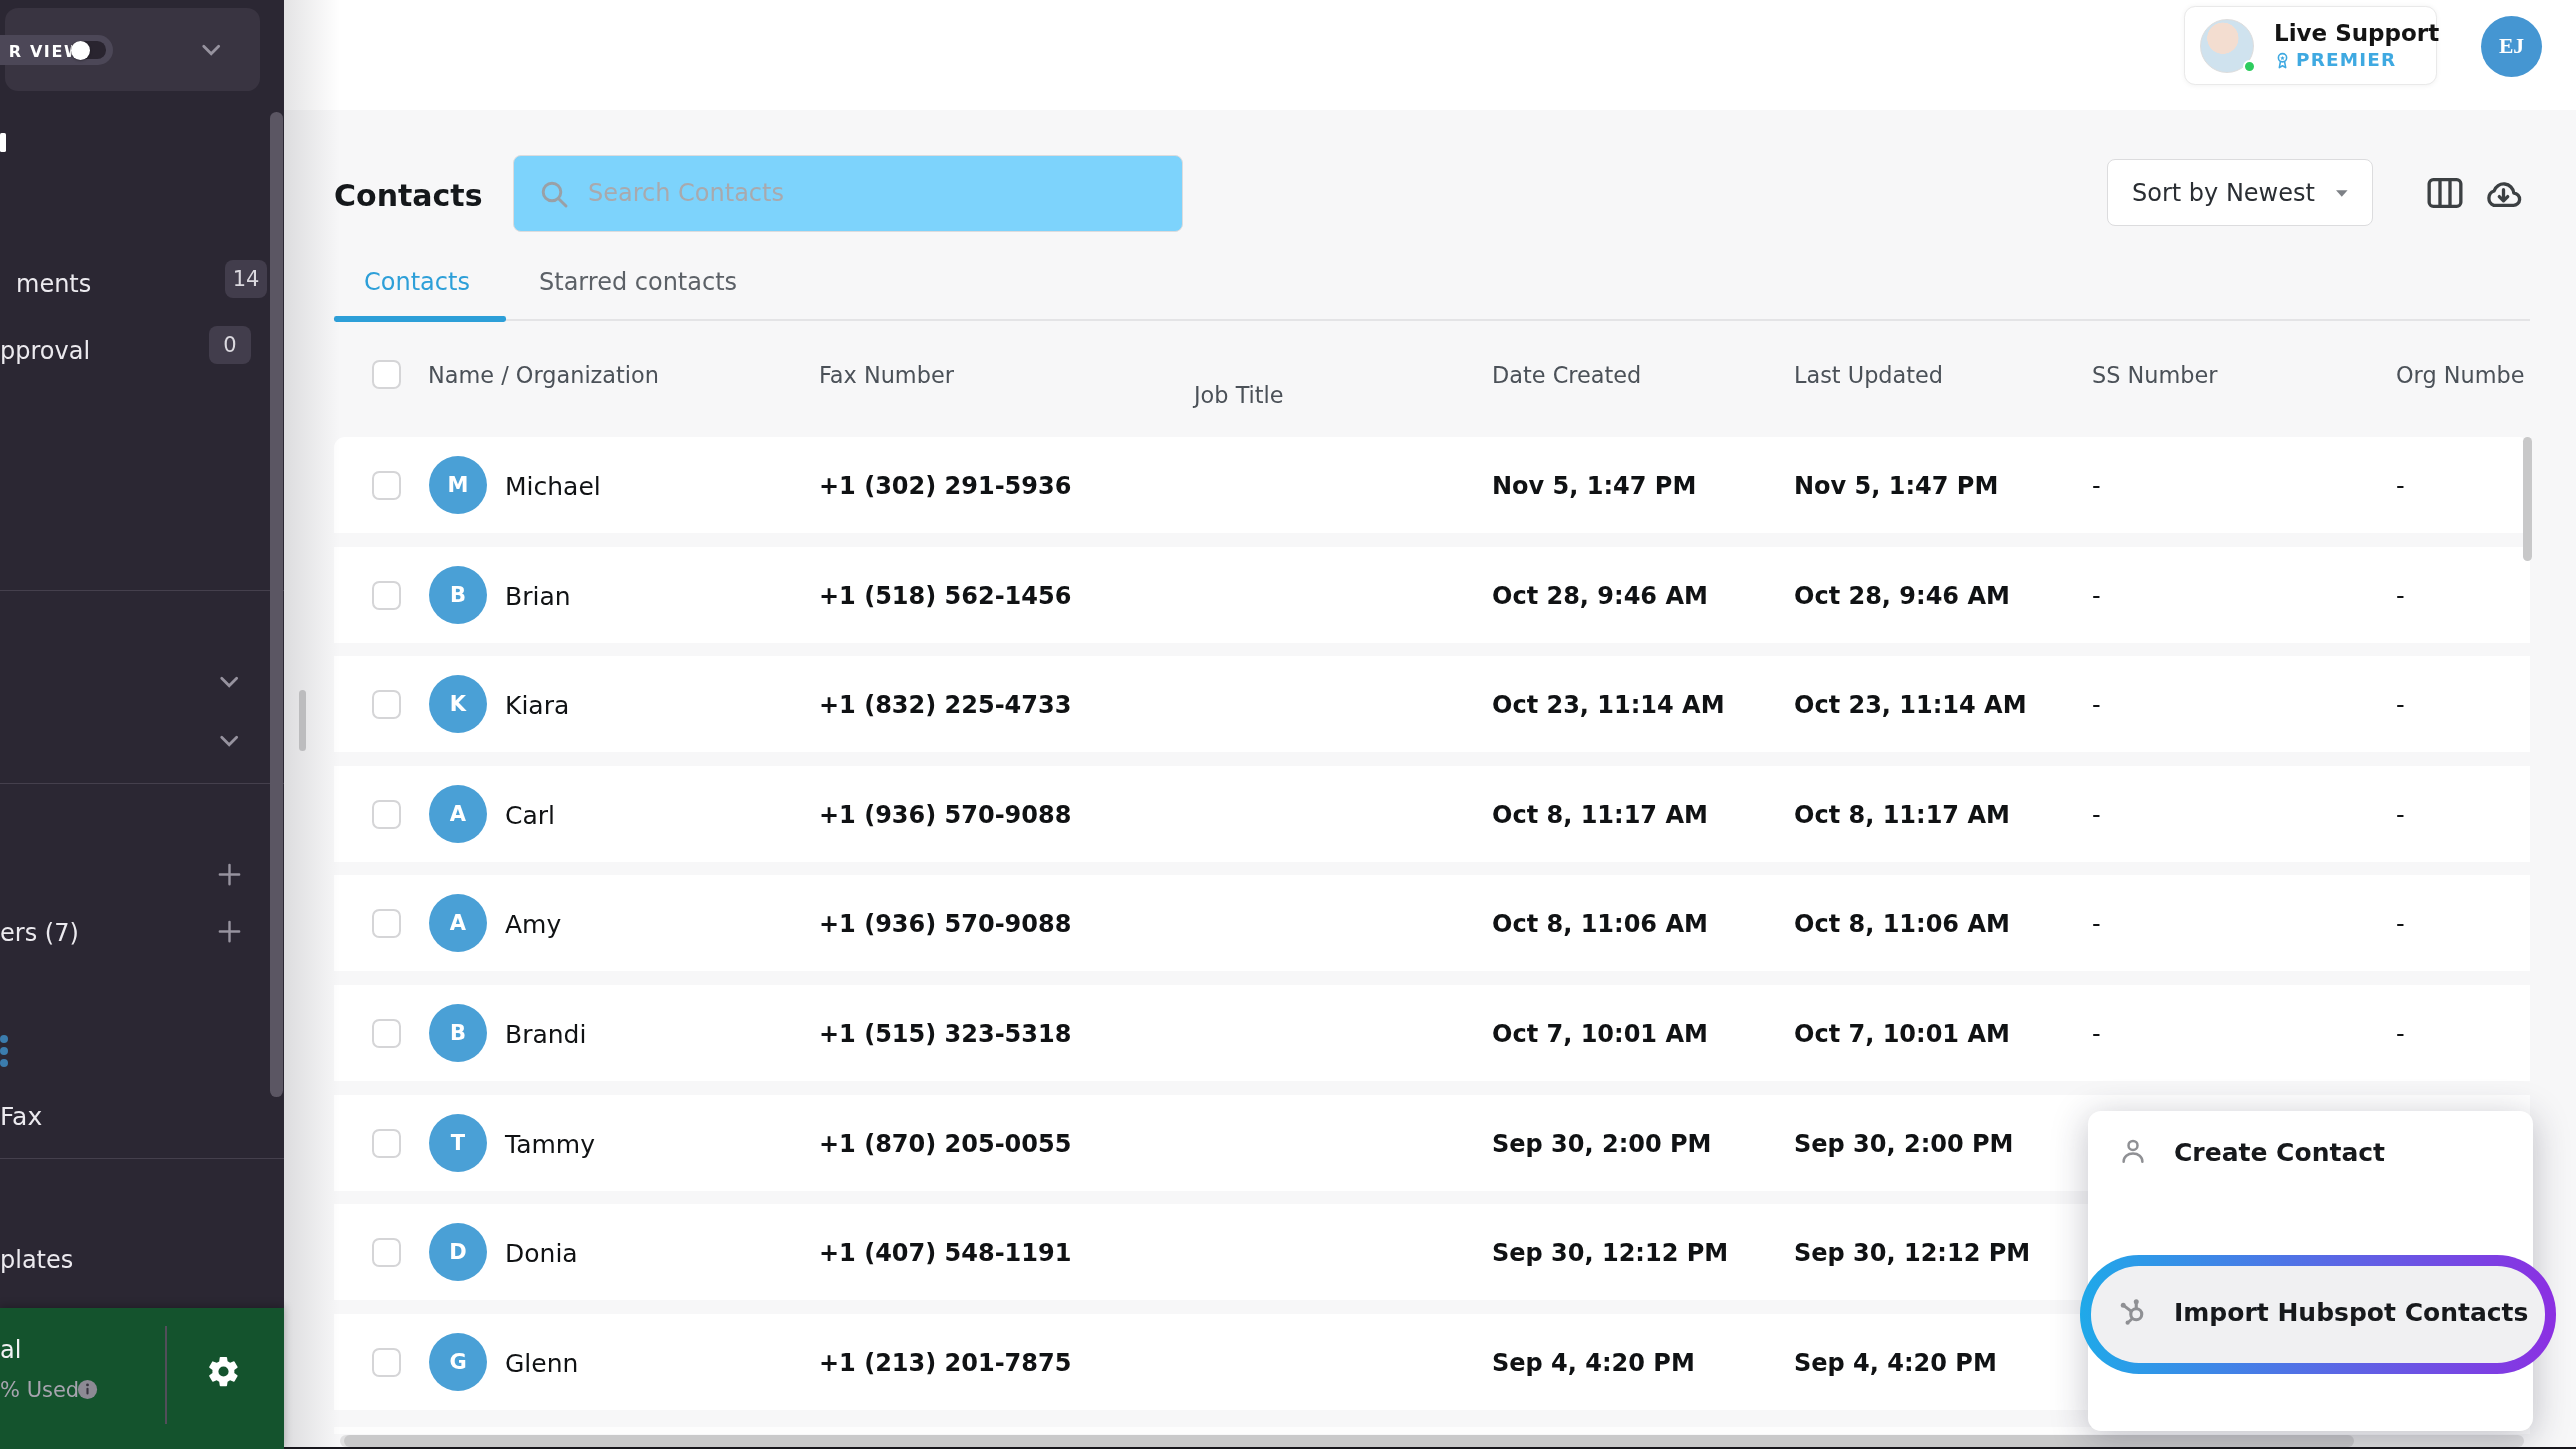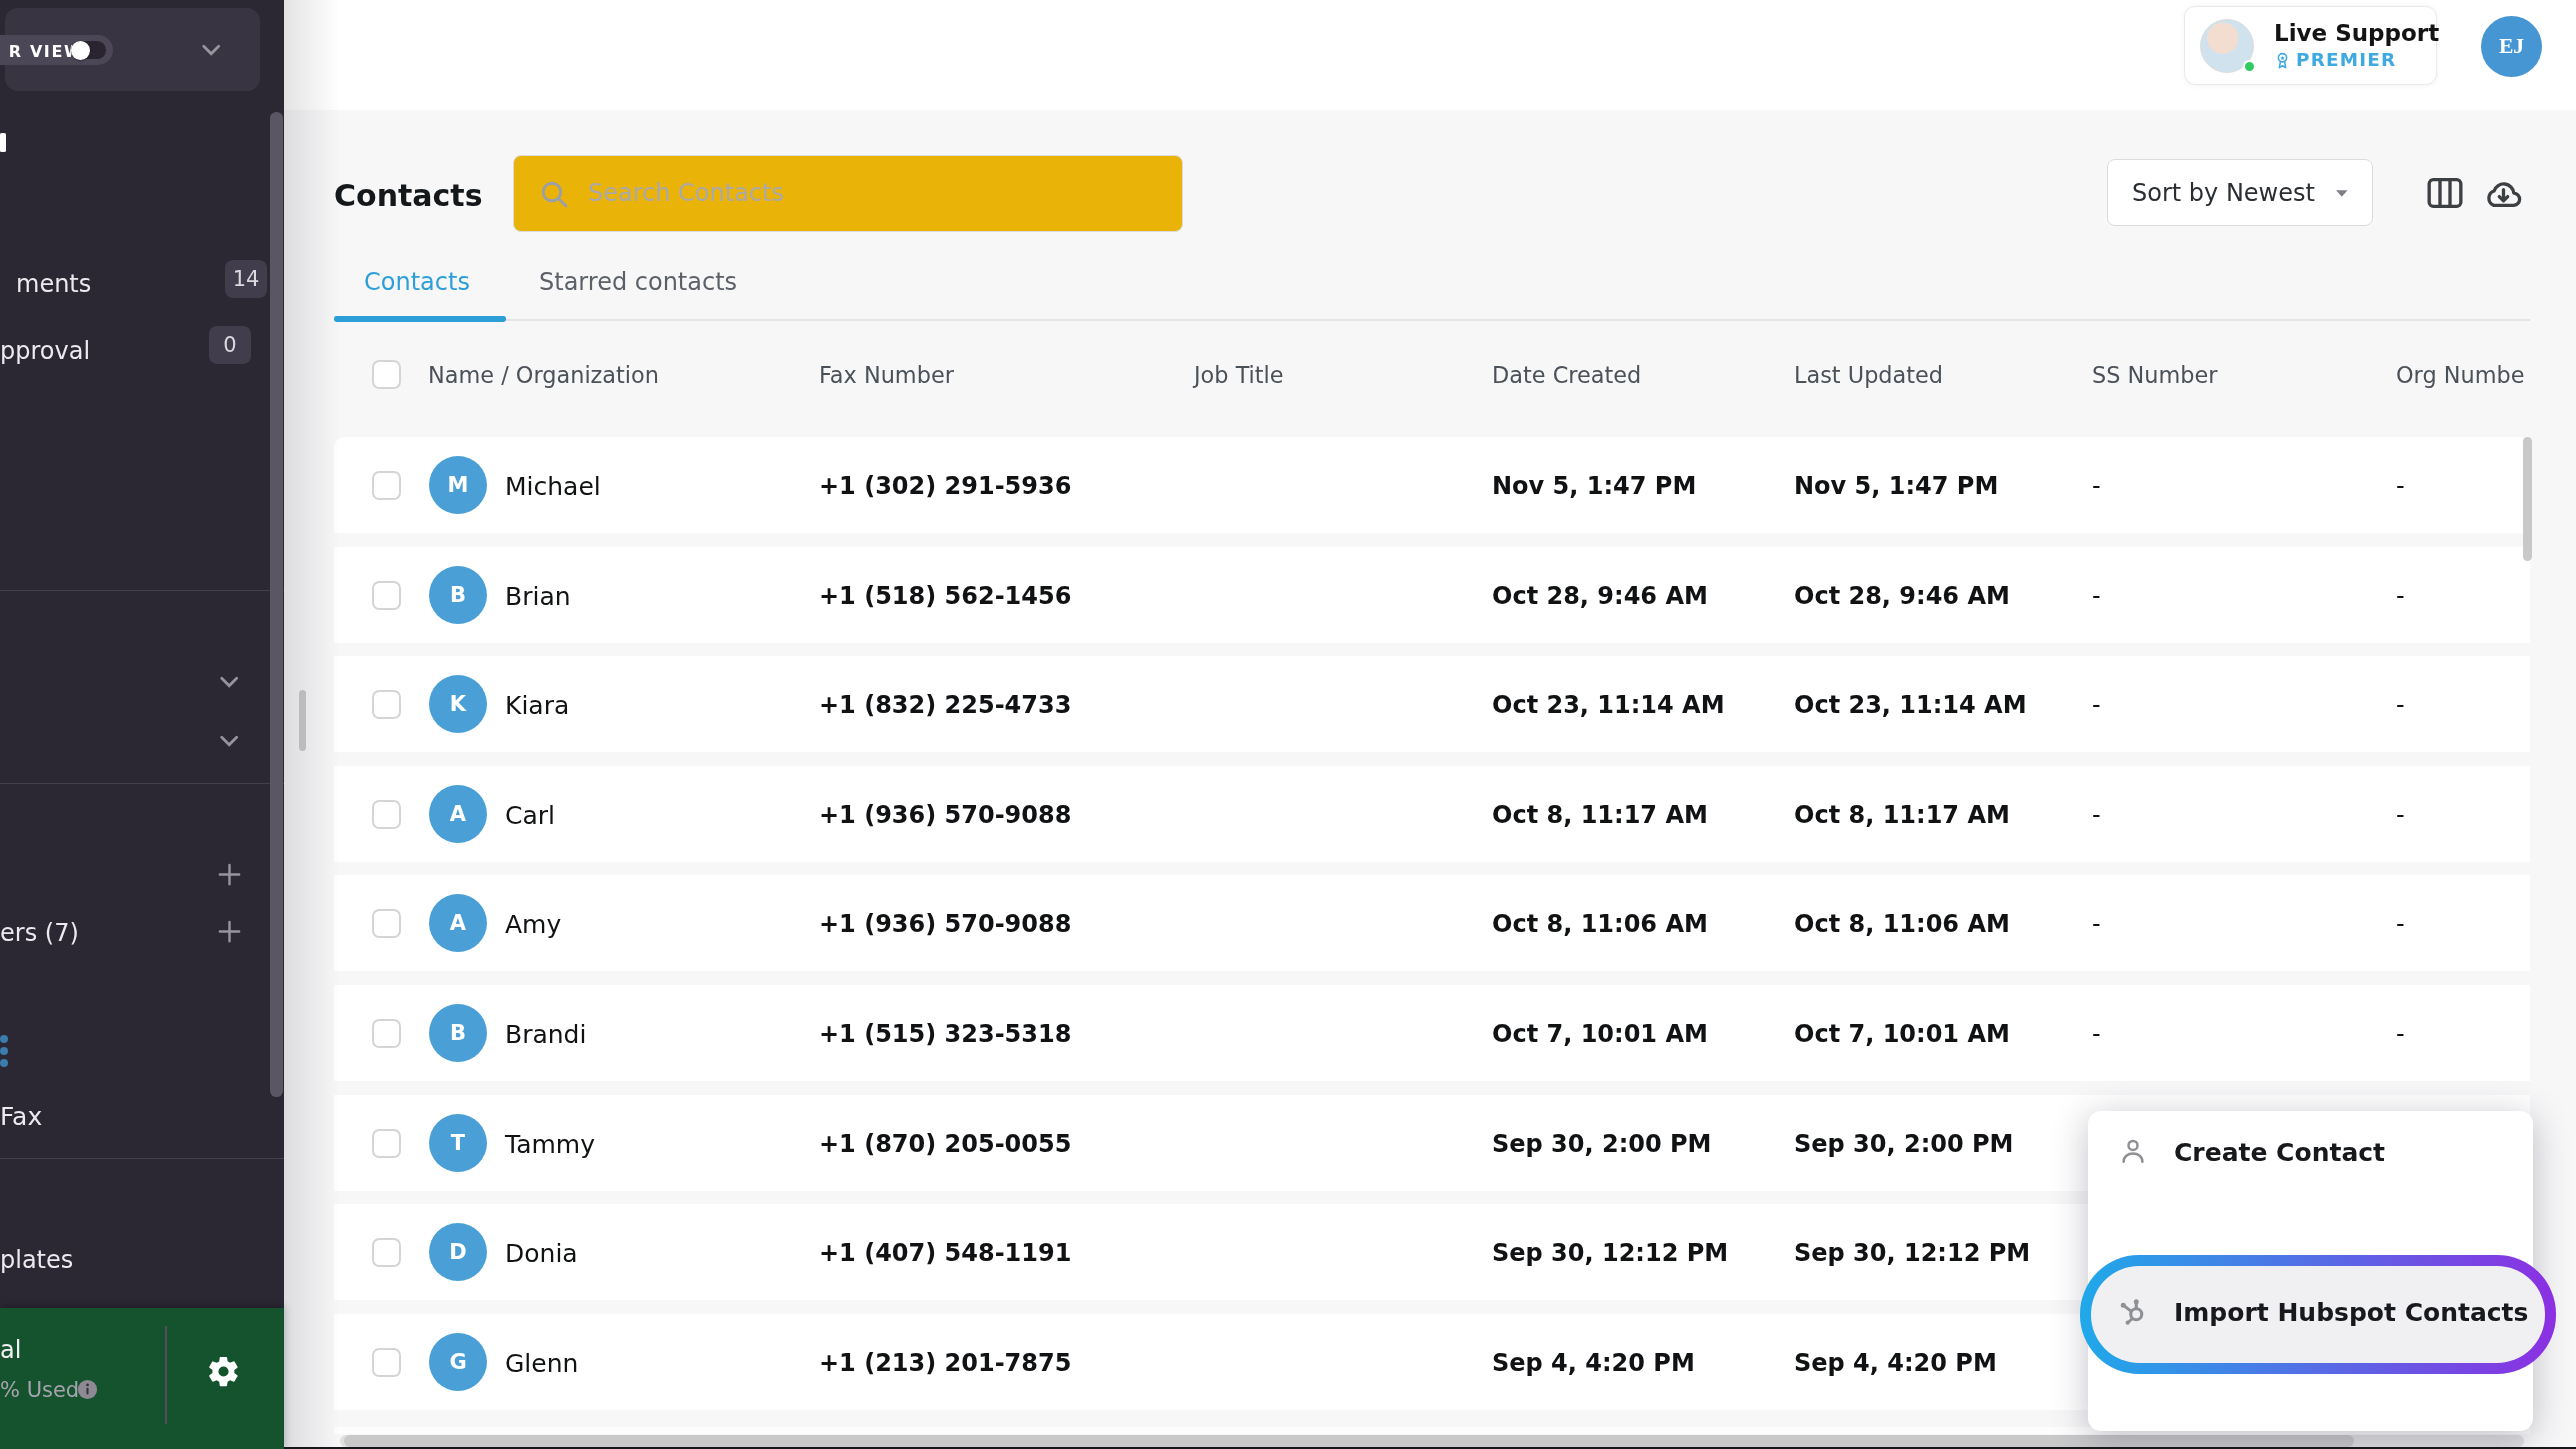--- a/index.html
+++ b/index.html
@@ -30,21 +30,21 @@
                    background:radial-gradient(circle at 42% 35%, #f3ddd0 0 34%, #cfe2ee 35% 100%); overflow:hidden; }
   .online-dot { left:58px; top:53px; width:13px; height:13px; background:#2ecc5e; border:2.4px solid #fff; border-radius:50%; }
   .support-title { left:89px; top:13px; font-size:23px; font-weight:700; color:#141414; white-space:nowrap; }
   .premier { left:111px; top:42px; font-size:18.4px; font-weight:600; letter-spacing:1.2px; color:#3fa9e1; }
   .user-avatar { left:2481px; top:16px; width:61px; height:61px; border-radius:50%; background:#4596d2; color:#fff;
                  font-size:21.6px; font-weight:600; display:flex; align-items:center; justify-content:center; z-index:6;font-family:Liberation Serif, serif; }
   .left-shadow { left:284px; top:0; width:56px; height:1449px; background:linear-gradient(90deg, rgba(30,27,38,.12), rgba(30,27,38,0)); pointer-events:none; z-index:4; }
 
   
   .page-title { left:334px; top:178px; font-size:30px; font-weight:700; color:#15181b; }
-  .search-box { left:513px; top:155px; width:670px; height:77px; background:#eab308; border:1.6px solid #dcdcde; border-radius:8px; }
+  .search-box { left:513px; top:155px; width:670px; height:77px; background:#7dd3fc; border:1.6px solid #dcdcde; border-radius:8px; }
   .search-box input { position:absolute; left:74px; top:0; width:577px; height:74px; border:none; outline:none; background:transparent; font-family:inherit; font-size:24px; color:#333; }
   .search-box input::placeholder { color:#a9a9ad; }
   .sort-btn { left:2107px; top:159px; width:266px; height:67px; background:#fff; border:1.6px solid #dcdcde; border-radius:8px; }
   .sort-label { left:24px; top:19px; font-size:24px; color:#2a2e33; white-space:nowrap; }
   .tool-icon { color:#3c4043; }
   .tab { font-size:24px; font-weight:500; white-space:nowrap; }
   .tab.active { color:#2d9fd8; }
   .tab.inactive { color:#5c6167; }
   .tab-underline { left:334px; top:316px; width:172px; height:5.6px; background:#2d9fd8; border-radius:2.4px; z-index:2; }
   .tab-line { left:334px; top:319px; width:2196px; height:2.4px; background:#e4e4e6; }
@@ -222,21 +222,21 @@
 
 <span class="abs tab active" style="left:364px; top:268px;">Contacts</span>
 <span class="abs tab inactive" style="left:539px; top:268px;">Starred contacts</span>
 <div class="abs tab-line"></div>
 <div class="abs tab-underline"></div>
 
 <div class="abs thead">
   <span class="cb" style="left:38px; top:8px;"></span>
   <span class="th" style="left:94px;">Name / Organization</span>
   <span class="th" style="left:485px;">Fax Number</span>
-  <span class="th" style="left:860px;">Job Title</span>
+  <span class="th" style="left:860px;margin-top:20px;">Job Title</span>
   <span class="th" style="left:1158px;">Date Created</span>
   <span class="th" style="left:1460px;">Last Updated</span>
   <span class="th" style="left:1758px;">SS Number</span>
   <span class="th" style="left:2062px;">Org Numbe</span>
 </div>
 
 <div class="abs rows">
 
     <div class="row">
       <span class="cb"></span>

